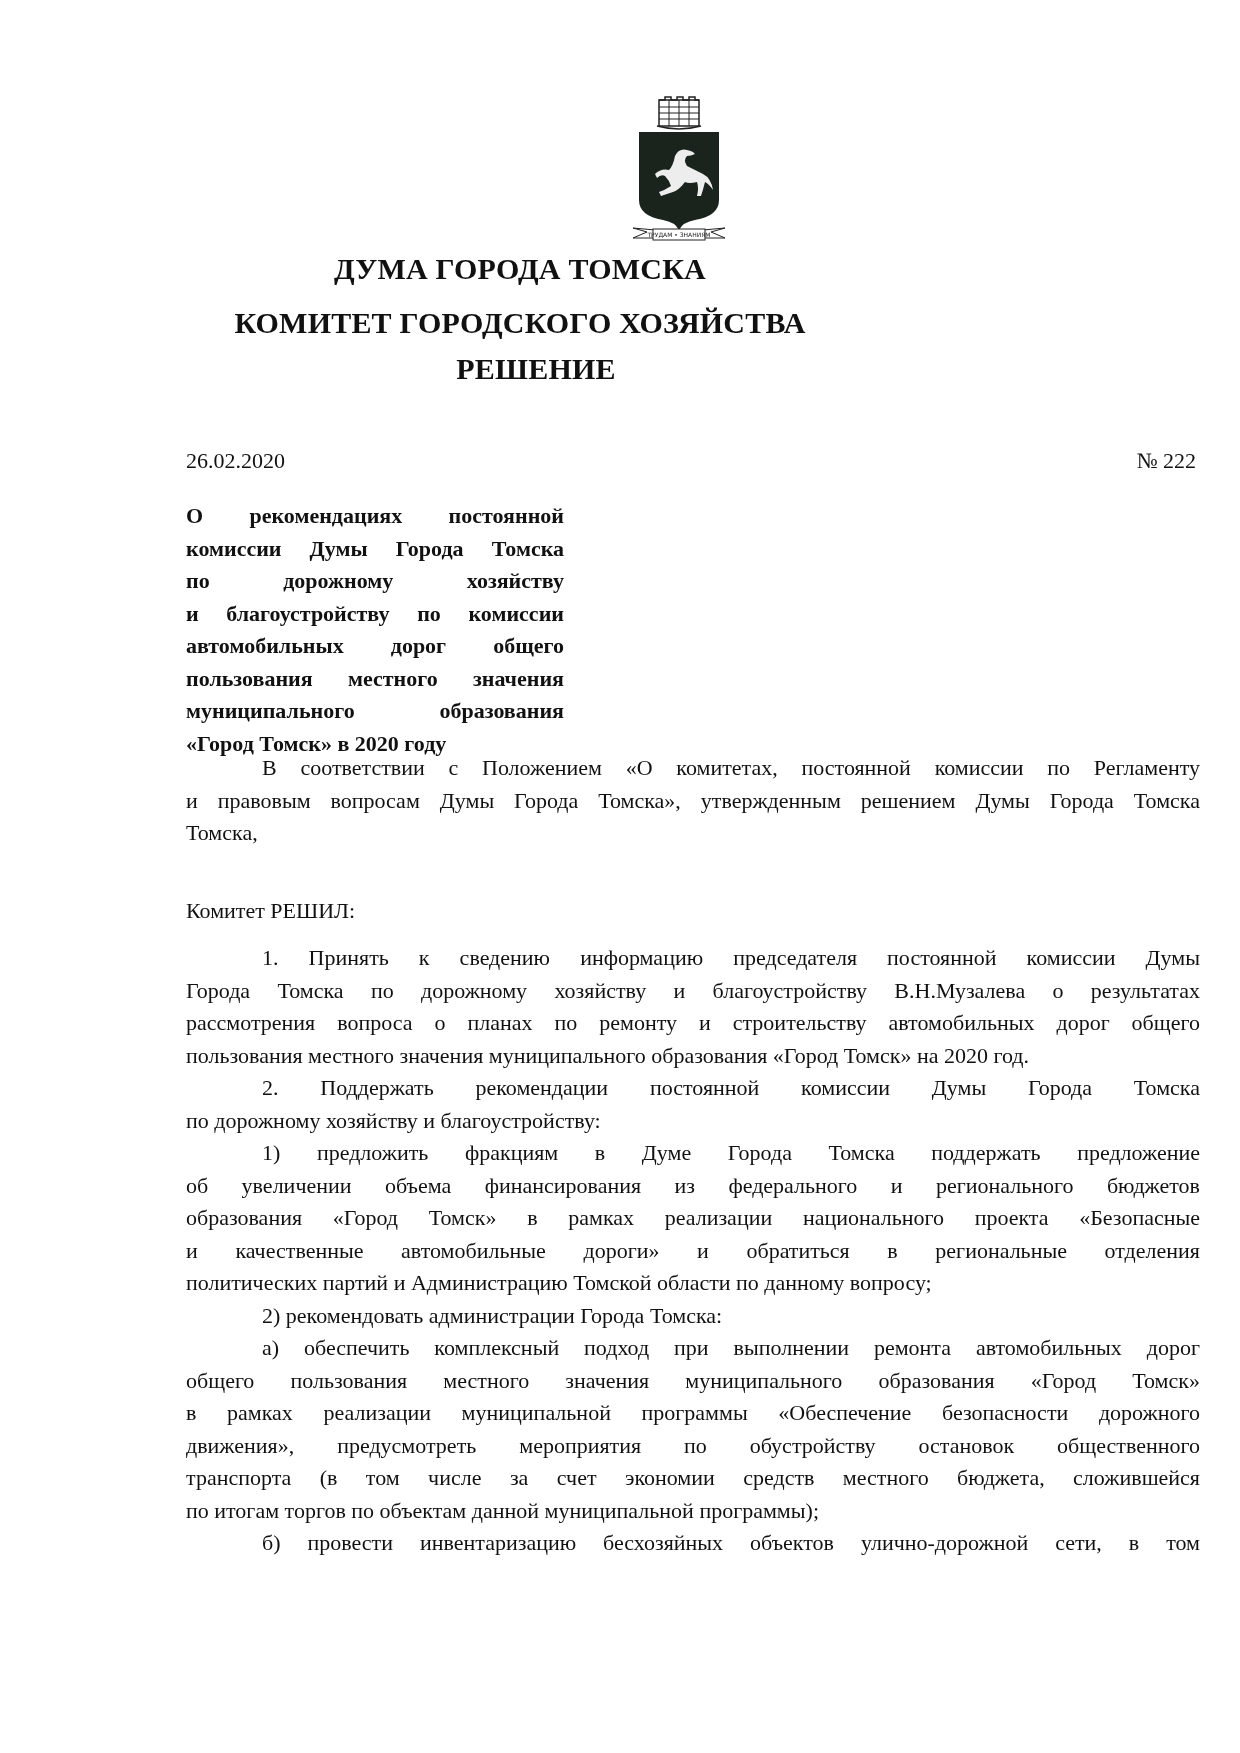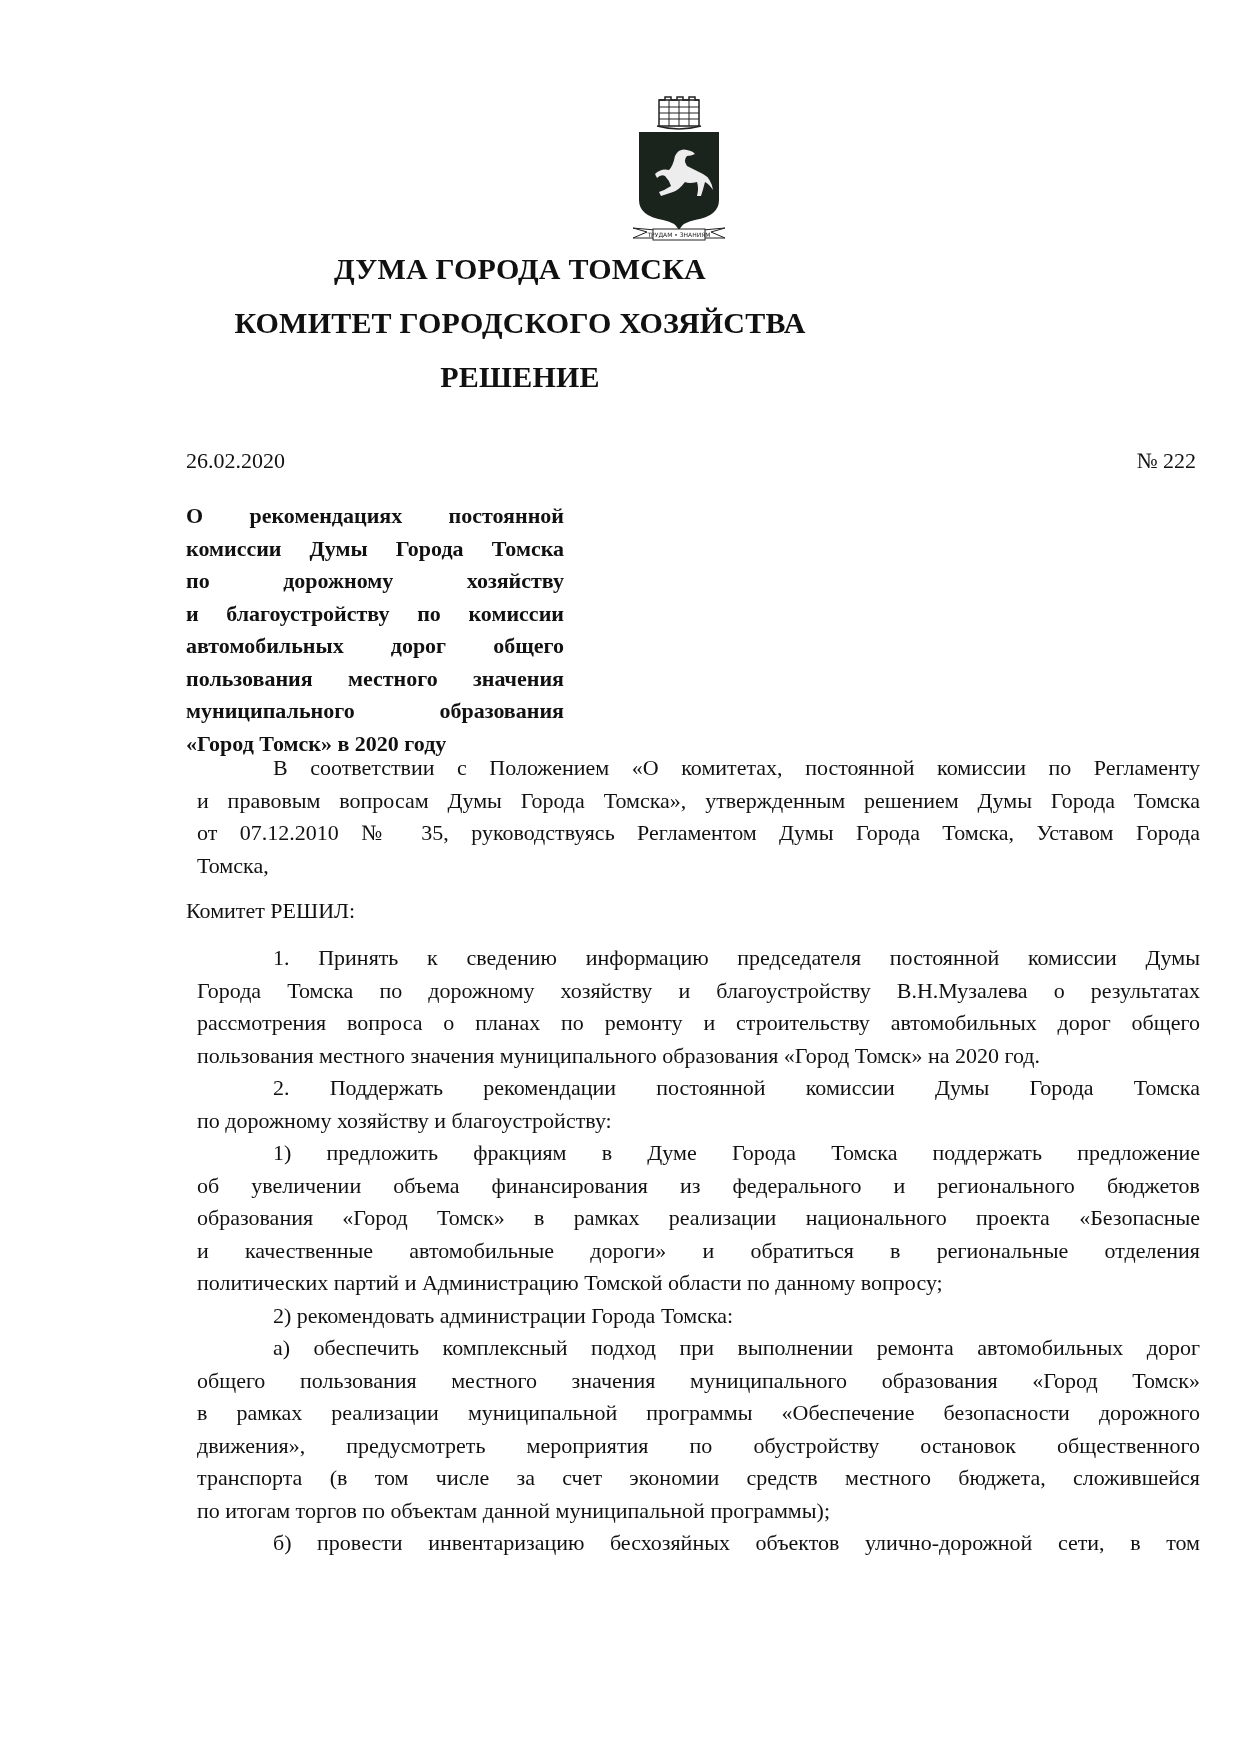--- a/index.html
+++ b/index.html
@@ -4,32 +4,32 @@
 <style>
   html, body { margin: 0; padding: 0; background: #ffffff; }
   body { width: 1240px; height: 1753px; position: relative; overflow: hidden;
          font-family: "Liberation Serif", "DejaVu Serif", serif; color: #111; }
   .page { position: absolute; left: 0; top: 0; width: 1240px; height: 1753px; }
   .emblem { position: absolute; left: 629px; top: 96px; width: 100px; height: 150px; }
   .h1 { position: absolute; left: 0; width: 1040px; text-align: center; font-weight: bold;
         font-size: 30px; letter-spacing: 0.2px; }
   .h-duma { top: 252px; }
   .h-committee { top: 306px; }
-  .h-decision { top: 360px; }
+  .h-decision { top: 352px; padding-left: 16px; }
   .date { position: absolute; left: 186px; top: 448px; font-size: 22px; }
   .num { position: absolute; right: 44px; top: 448px; font-size: 22px; }
   .subject { position: absolute; left: 186px; top: 500px; width: 378px; font-size: 22px;
              font-weight: bold; line-height: 32.5px; text-align: justify; text-align-last: left; }
   .subject .line { display: block; text-align: justify; text-align-last: justify; }
   .subject .line.last { text-align-last: left; }
   .body { position: absolute; left: 186px; width: 1014px; font-size: 22px; line-height: 32.5px; }
   .body p { margin: 0; text-align: justify; }
   .indent { text-indent: 76px; }
   .center { text-align: left; }
-  .body .line { display: block; text-align: justify; text-align-last: justify; margin-left: 11px; }
+  .body .line { display: block; text-align: justify; text-align-last: justify; }
   .body .line.last { text-align-last: left; }
   .b1 { top: 752px; }
   .b2 { top: 895px; }
   .b3 { top: 945px; }
 </style>
 </head>
 <body>
 
 <div class="page">
 
@@ -72,21 +72,20 @@
     <span class="line">автомобильных дорог общего</span>
     <span class="line">пользования местного значения</span>
     <span class="line">муниципального образования</span>
     <span class="line last">«Город Томск» в 2020 году</span>
   </div>
 
   <div class="body b1">
     <p>
       <span class="line indent">В соответствии с Положением «О комитетах, постоянной комиссии по Регламенту</span>
       <span class="line">и правовым вопросам Думы Города Томска», утвержденным решением Думы Города Томска</span>
-      <span class="line">от 07.12.2010 № 35, руководствуясь Регламентом Думы Города Томска, Уставом Города</span>
       <span class="line last">Томска,</span>
     </p>
   </div>
 
   <div class="body b2">
     <p class="center">Комитет РЕШИЛ:</p>
   </div>
 
   <div class="body b3" style="top:942px;">
     <p>

